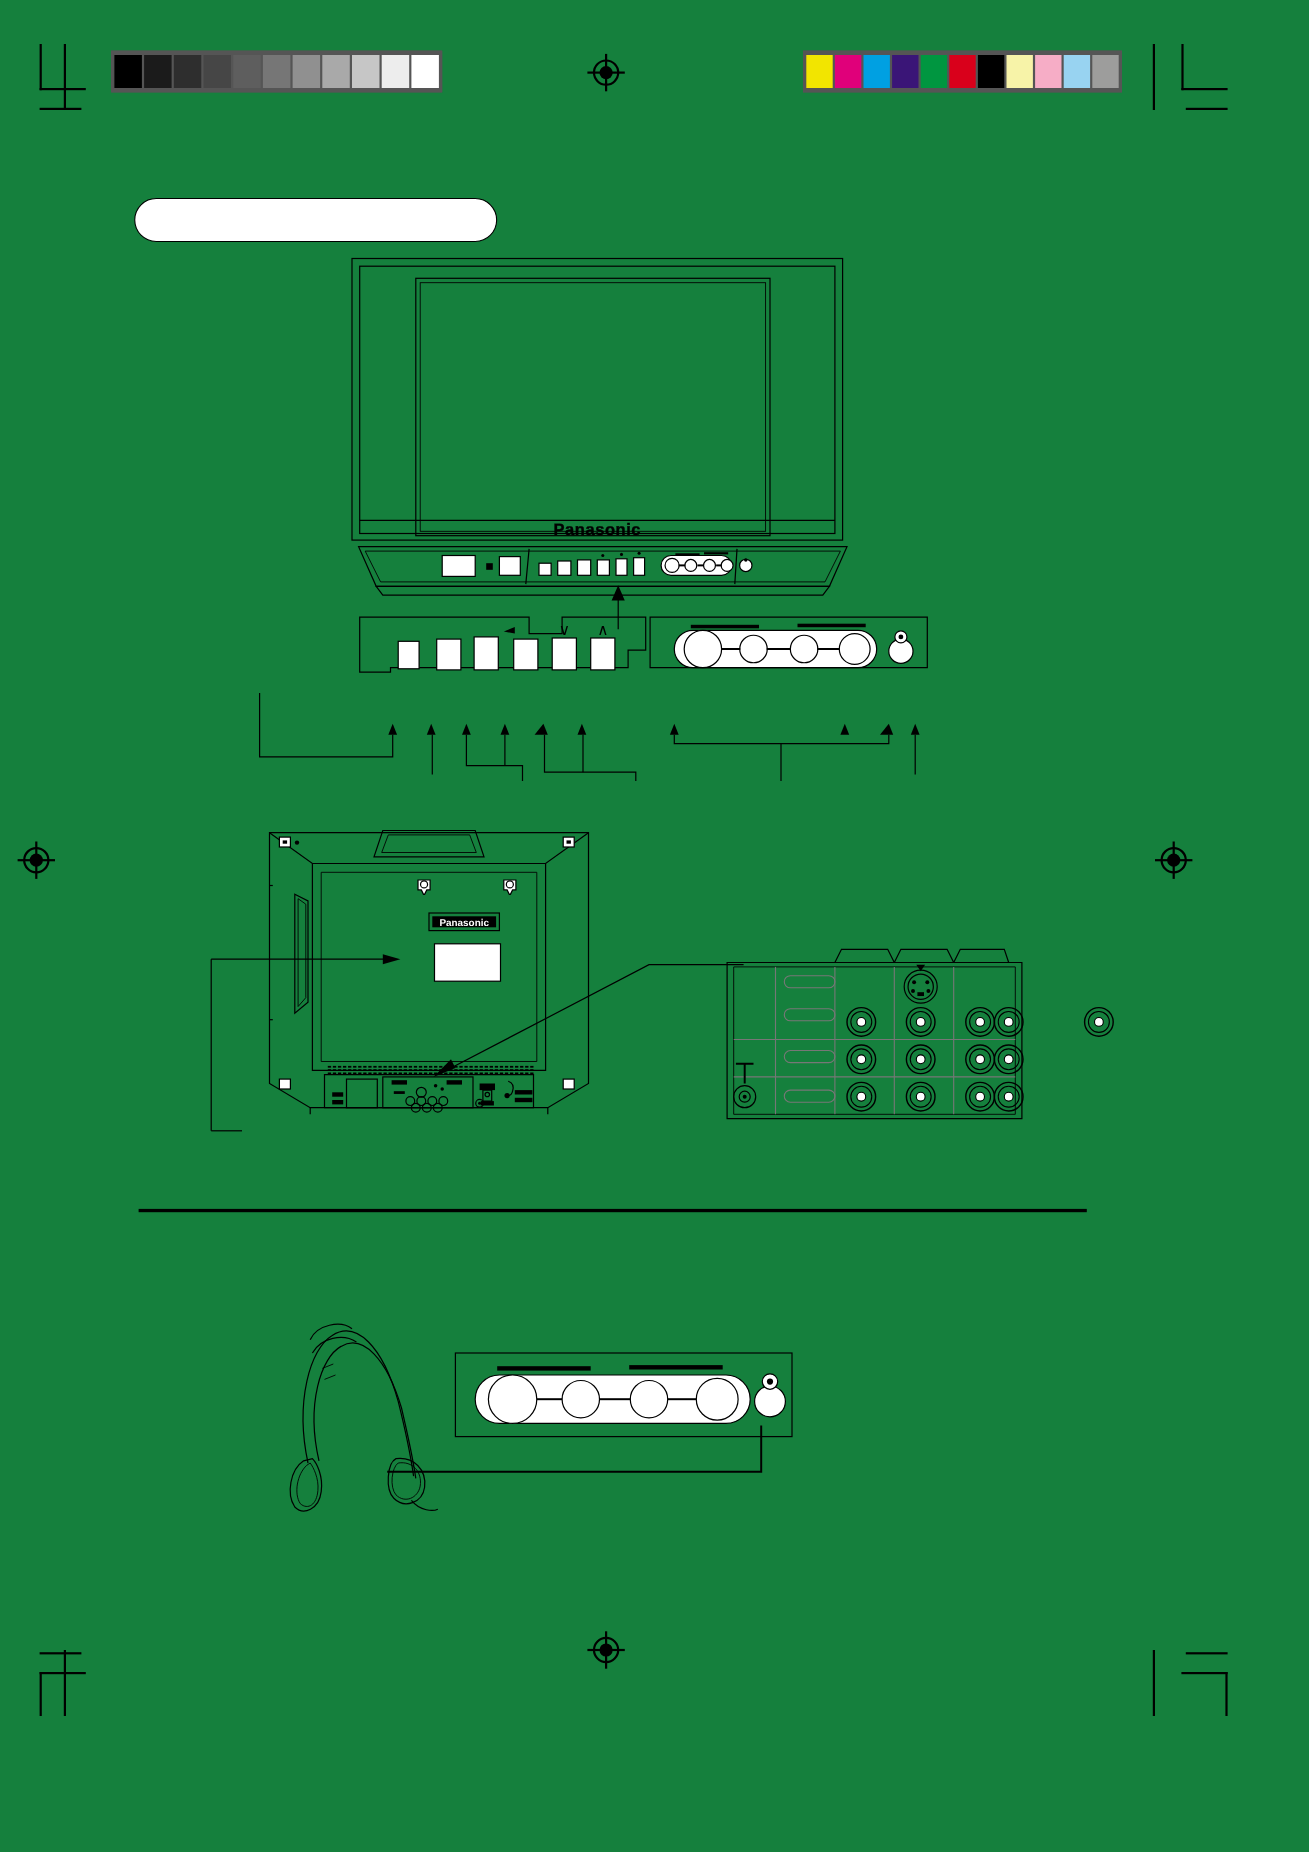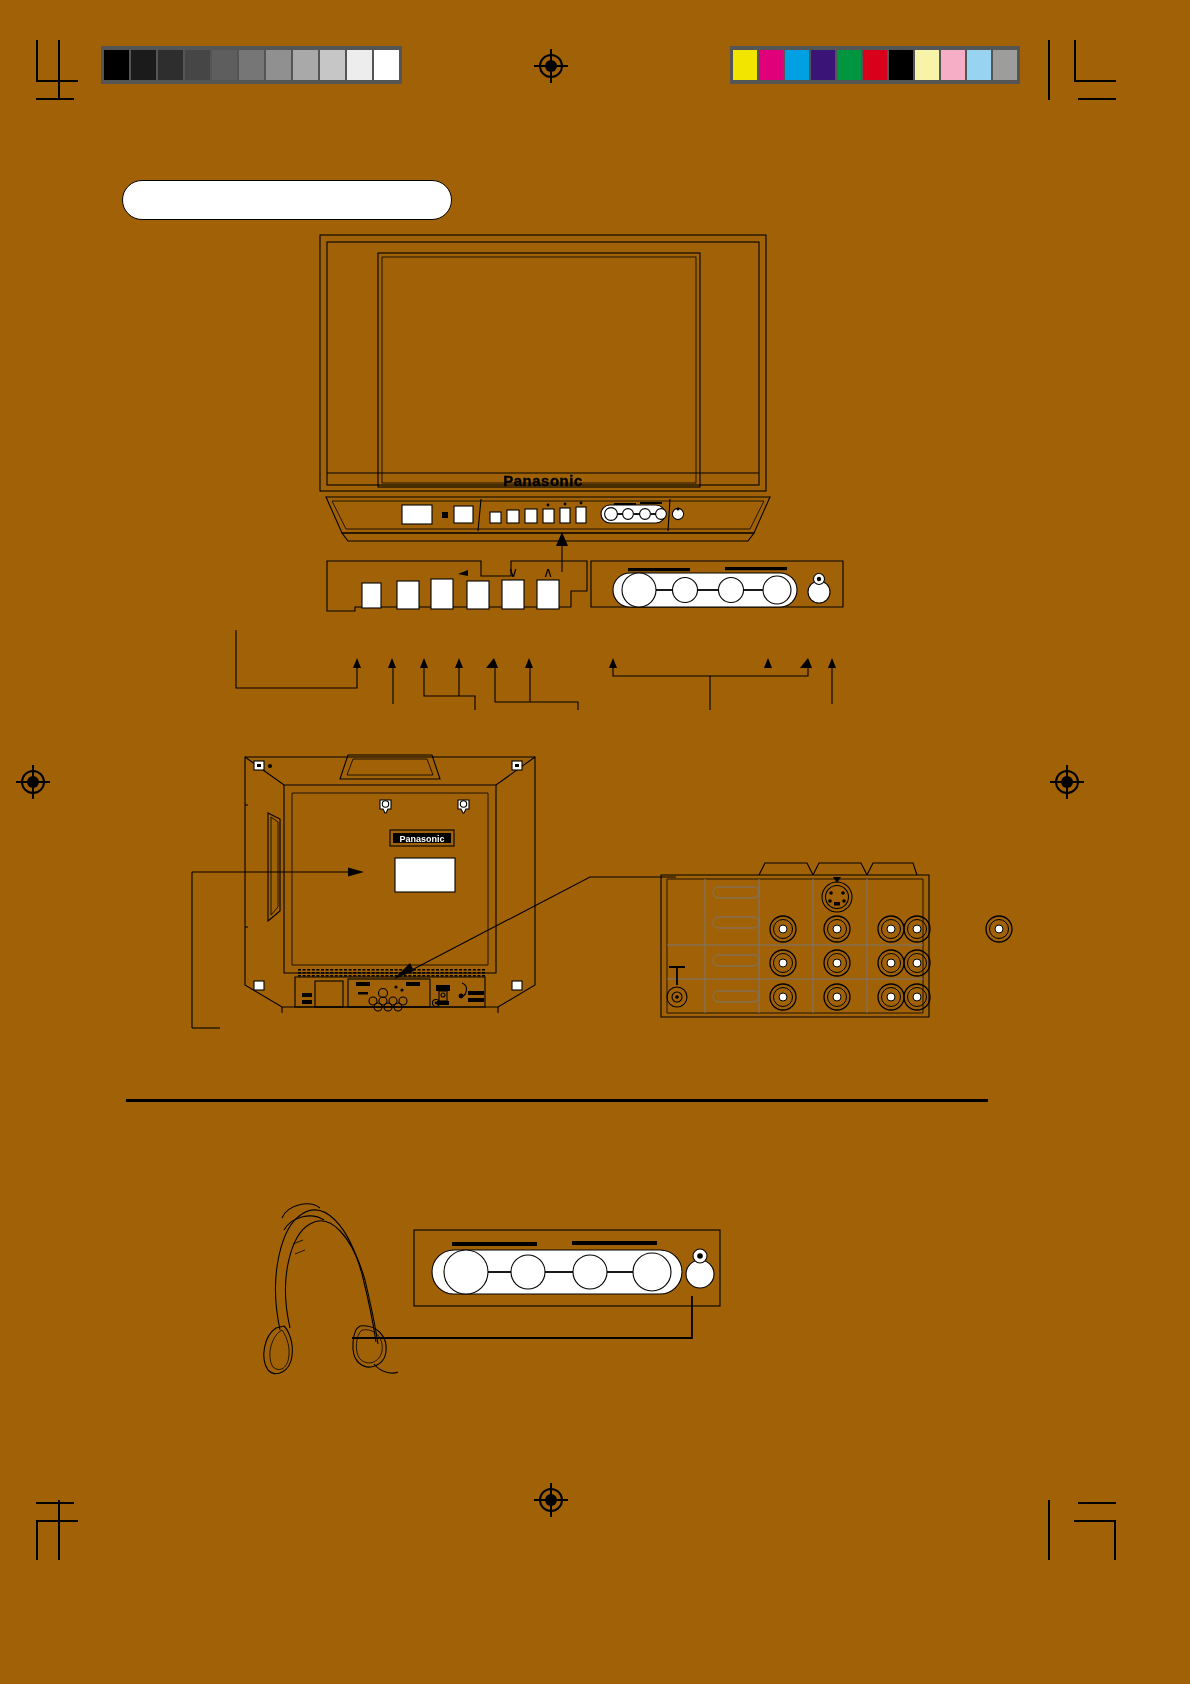--- a/index.html
+++ b/index.html
@@ -2,21 +2,21 @@
 <html><head>
 <meta charset="utf-8">
 <title>Panasonic TV Manual Page Scan</title>
 <style>
   html,body{margin:0;padding:0;background:#ffffff;}
   body{
     width:1190px;height:1684px;position:relative;overflow:hidden;
     font-family:"Liberation Sans", sans-serif;
     color:#000;
   }
-  .page{position:absolute;inset:0;background:#a16207;}
+  .page{position:absolute;inset:0;background:#15803d;}
 
   
   .cropmark{position:absolute;}
   .cropmark i{position:absolute;background:#000;display:block;}
 
   .reg{position:absolute;width:34px;height:34px;}
   .reg .ring{position:absolute;left:5px;top:5px;width:24px;height:24px;border-radius:50%;
              border:2px solid #000;box-sizing:border-box;}
   .reg .dot{position:absolute;left:11px;top:11px;width:12px;height:12px;border-radius:50%;background:#000;}
   .reg .h{position:absolute;left:0;top:16px;width:34px;height:1.5px;background:#000;}

